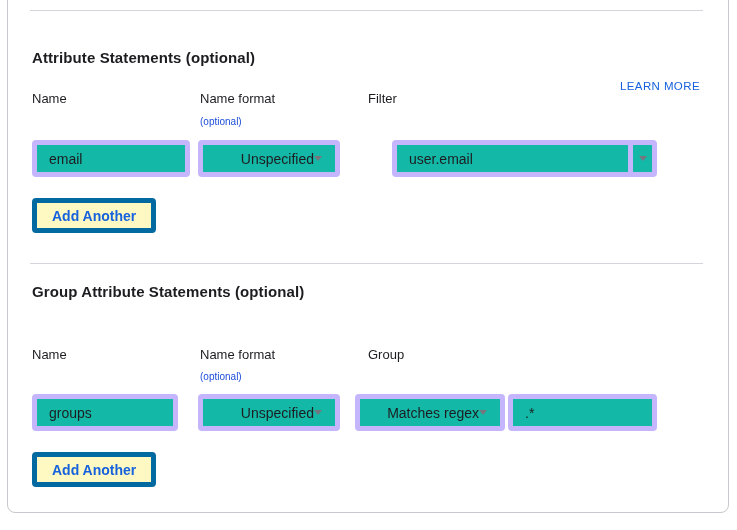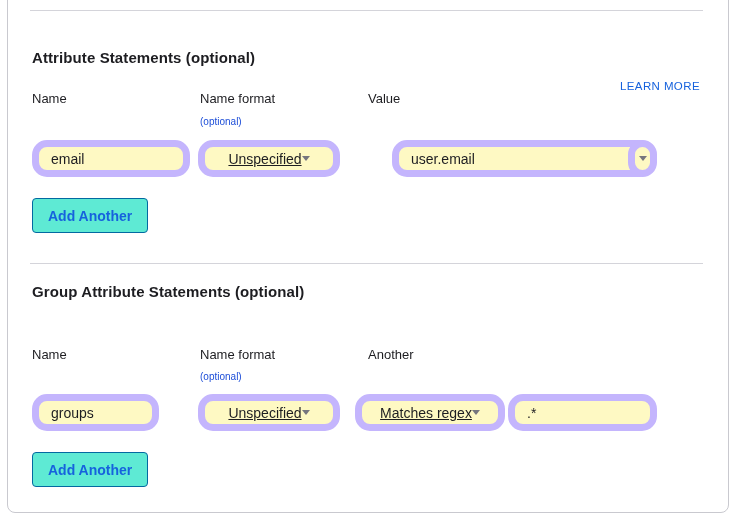--- a/index.html
+++ b/index.html
@@ -31,68 +31,68 @@
   }
 
   .col-label{position:absolute;font-size:13px;font-weight:400;color:#1d1d21;}
   .sub-label{position:absolute;font-size:10px;font-weight:400;color:#1d4ed8;}
   #lb-name1{left:32px;top:91px;}   #lb-format1{left:200px;top:91px;}
   #lb-opt1{left:200px;top:116px;}  #lb-value{left:368px;top:91px;}
   #lb-name2{left:32px;top:347px;}  #lb-format2{left:200px;top:347px;}
   #lb-opt2{left:200px;top:371px;}  #lb-filter{left:368px;top:347px;}
 
   .fbox{
-    position:absolute;height:37px;box-sizing:border-box;background:#fef9c3;
-    border:7px solid #c4b5fd;border-radius:15px;
+    position:absolute;height:37px;box-sizing:border-box;background:#14b8a6;
+    border:5px solid #c4b5fd;border-radius:4px;
   }
   .finput{
     font-family:inherit;font-size:14px;color:#1d1d21;padding:0 12px;outline:none;
   }
   .fselect{
-    display:flex;align-items:center;justify-content:center;
-    padding:0 13px;cursor:pointer;font-size:14px;color:#1d1d21;text-decoration:underline;
+    display:flex;align-items:center;justify-content:flex-end;
+    padding:0 13px;cursor:pointer;font-size:14px;color:#1d1d21;
   }
   .caretbtn{display:flex;align-items:center;justify-content:center;cursor:pointer;}
   .caret{
     width:0;height:0;border-left:4px solid transparent;border-right:4px solid transparent;
     border-top:5px solid #76767e;display:inline-block;
   }
 
   #in-attr-name{left:32px;top:140px;width:158px;}
   #sel-attr-format{left:198px;top:140px;width:142px;}
   #in-attr-value{left:360px;top:140px;width:263px;margin-left:32px;}
   #btn-attr-dd{left:628px;top:140px;width:29px;}
 
-  #in-grp-name{left:32px;top:394px;width:127px;}
+  #in-grp-name{left:32px;top:394px;width:146px;}
   #sel-grp-format{left:198px;top:394px;width:142px;}
   #sel-grp-filter{left:355px;top:394px;width:150px;}
   #in-grp-filterval{left:508px;top:394px;width:149px;}
 
   .add-btn{
     position:absolute;height:35px;box-sizing:border-box;padding:0 15px;
-    background:#5eead4;border:1px solid #0369a1;border-radius:4px;
+    background:#fef9c3;border:5px solid #0369a1;border-radius:4px;
     color:#1662dd;font-family:inherit;font-size:14px;font-weight:700;cursor:pointer;
   }
   #add1{left:32px;top:198px;}
   #add2{left:32px;top:452px;}
 </style>
 </head>
 <body>
 
 <div class="card"></div>
 
 <div class="divider" id="dv1"></div>
 
 <div class="sec-title" id="t1">Attribute Statements (optional)</div>
 <a class="learn-more" href="#">LEARN MORE</a>
 
 <div class="col-label" id="lb-name1">Name</div>
 <div class="col-label" id="lb-format1">Name format</div>
 <div class="sub-label" id="lb-opt1">(optional)</div>
-<div class="col-label" id="lb-value">Value</div>
+<div class="col-label" id="lb-value">Filter</div>
 
 <input type="text" class="fbox finput" id="in-attr-name" value="email" style="">
 
 <div class="fbox fselect" id="sel-attr-format">
   <span>Unspecified</span>
   <span class="caret"></span>
 </div>
 
 <input type="text" class="fbox finput" id="in-attr-value" value="user.email" style="">
 
@@ -102,21 +102,21 @@
 
 <button class="add-btn" id="add1">Add Another</button>
 
 <div class="divider" id="dv2"></div>
 
 <div class="sec-title" id="t2">Group Attribute Statements (optional)</div>
 
 <div class="col-label" id="lb-name2">Name</div>
 <div class="col-label" id="lb-format2">Name format</div>
 <div class="sub-label" id="lb-opt2">(optional)</div>
-<div class="col-label" id="lb-filter">Another</div>
+<div class="col-label" id="lb-filter">Group</div>
 
 <input type="text" class="fbox finput" id="in-grp-name" value="groups" style="">
 
 <div class="fbox fselect" id="sel-grp-format">
   <span>Unspecified</span>
   <span class="caret"></span>
 </div>
 
 <div class="fbox fselect" id="sel-grp-filter">
   <span>Matches regex</span>

